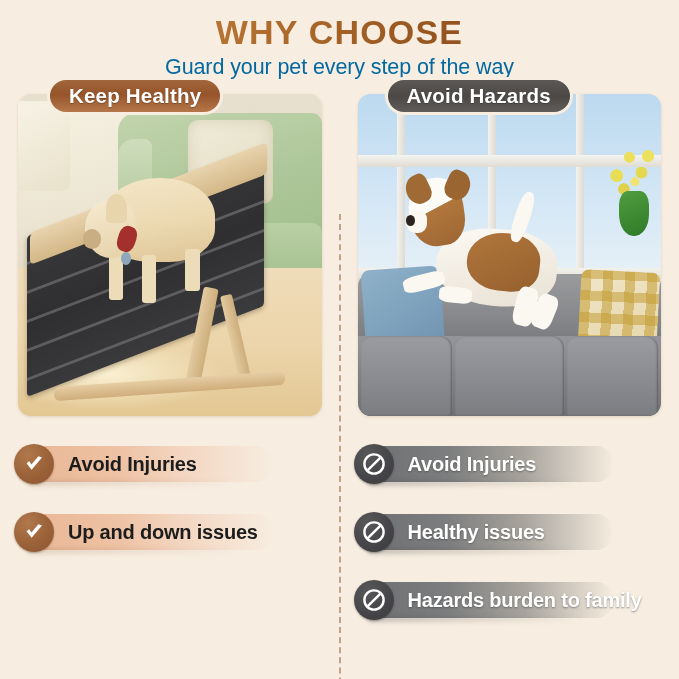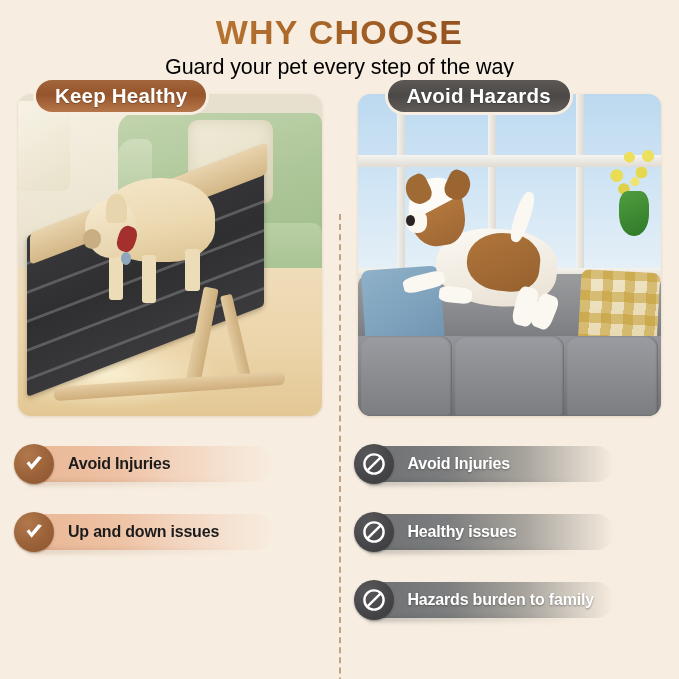--- a/index.html
+++ b/index.html
@@ -20,21 +20,21 @@
     letter-spacing:1.2px;
     background:linear-gradient(100deg,#d49a63 0%,#c98f55 14%,#b4712f 34%,#9c5a22 58%,#8a4a1c 78%,#8f5220 100%);
     -webkit-background-clip:text;
     background-clip:text;
     color:transparent;
     -webkit-text-fill-color:transparent;
     line-height:1.18;
   }
   #subtitle {
     font-size:21.5px;
-    color:#000000;
+    color:#0369a1;
     margin-top:3px;
     letter-spacing:-0.1px;
   }
 
   
   #columns { display:flex; margin-top:14px; position:relative; }
   .column { width:339.5px; position:relative; }
 
   .divider {
     position:absolute;
@@ -65,21 +65,21 @@
     border-radius:18px;
     color:#fff;
     font-size:20.5px;
     font-weight:bold;
     letter-spacing:.2px;
     white-space:nowrap;
     box-shadow:0 0 0 3px #f7ede0;
     text-shadow:0 1px 1px rgba(0,0,0,.25);
   }
   .badge.left {
-    left:36px;
+    left:50px;
     background:linear-gradient(180deg,#a2663c 0%,#96542a 45%,#b5774a 100%);
   }
   .badge.right {
     left:48px;
     background:linear-gradient(180deg,#5b5856 0%,#4b4846 50%,#5f5c5a 100%);
   }
 
   
   .ph-l { background:linear-gradient(180deg,#e7e0cf 0%,#e6dcc6 45%,#eddcbb 100%); }
   .l-plant {
@@ -342,21 +342,21 @@
     background:radial-gradient(circle at 34% 28%,#b0784b 0%,#9b6239 55%,#8a5530 100%);
     box-shadow:0 1px 2px rgba(90,60,35,.4);
   }
   .feature.bad .icon-badge {
     background:radial-gradient(circle at 34% 28%,#58585a 0%,#46464a 55%,#3a3a3d 100%);
     box-shadow:0 1px 2px rgba(40,40,45,.4);
   }
   .ftext {
     position:relative; z-index:3;
     margin-left:14px;
-    font-size:16px;
+    font-size:20px;
     font-weight:bold;
     white-space:nowrap;
     letter-spacing:-0.2px;
   }
   .feature.good .ftext { color:#1c1c1c; }
   .feature.bad .ftext  { color:#ffffff; text-shadow:0 1px 2px rgba(60,60,62,.55); }
 </style>
 </head>
 <body>
 

